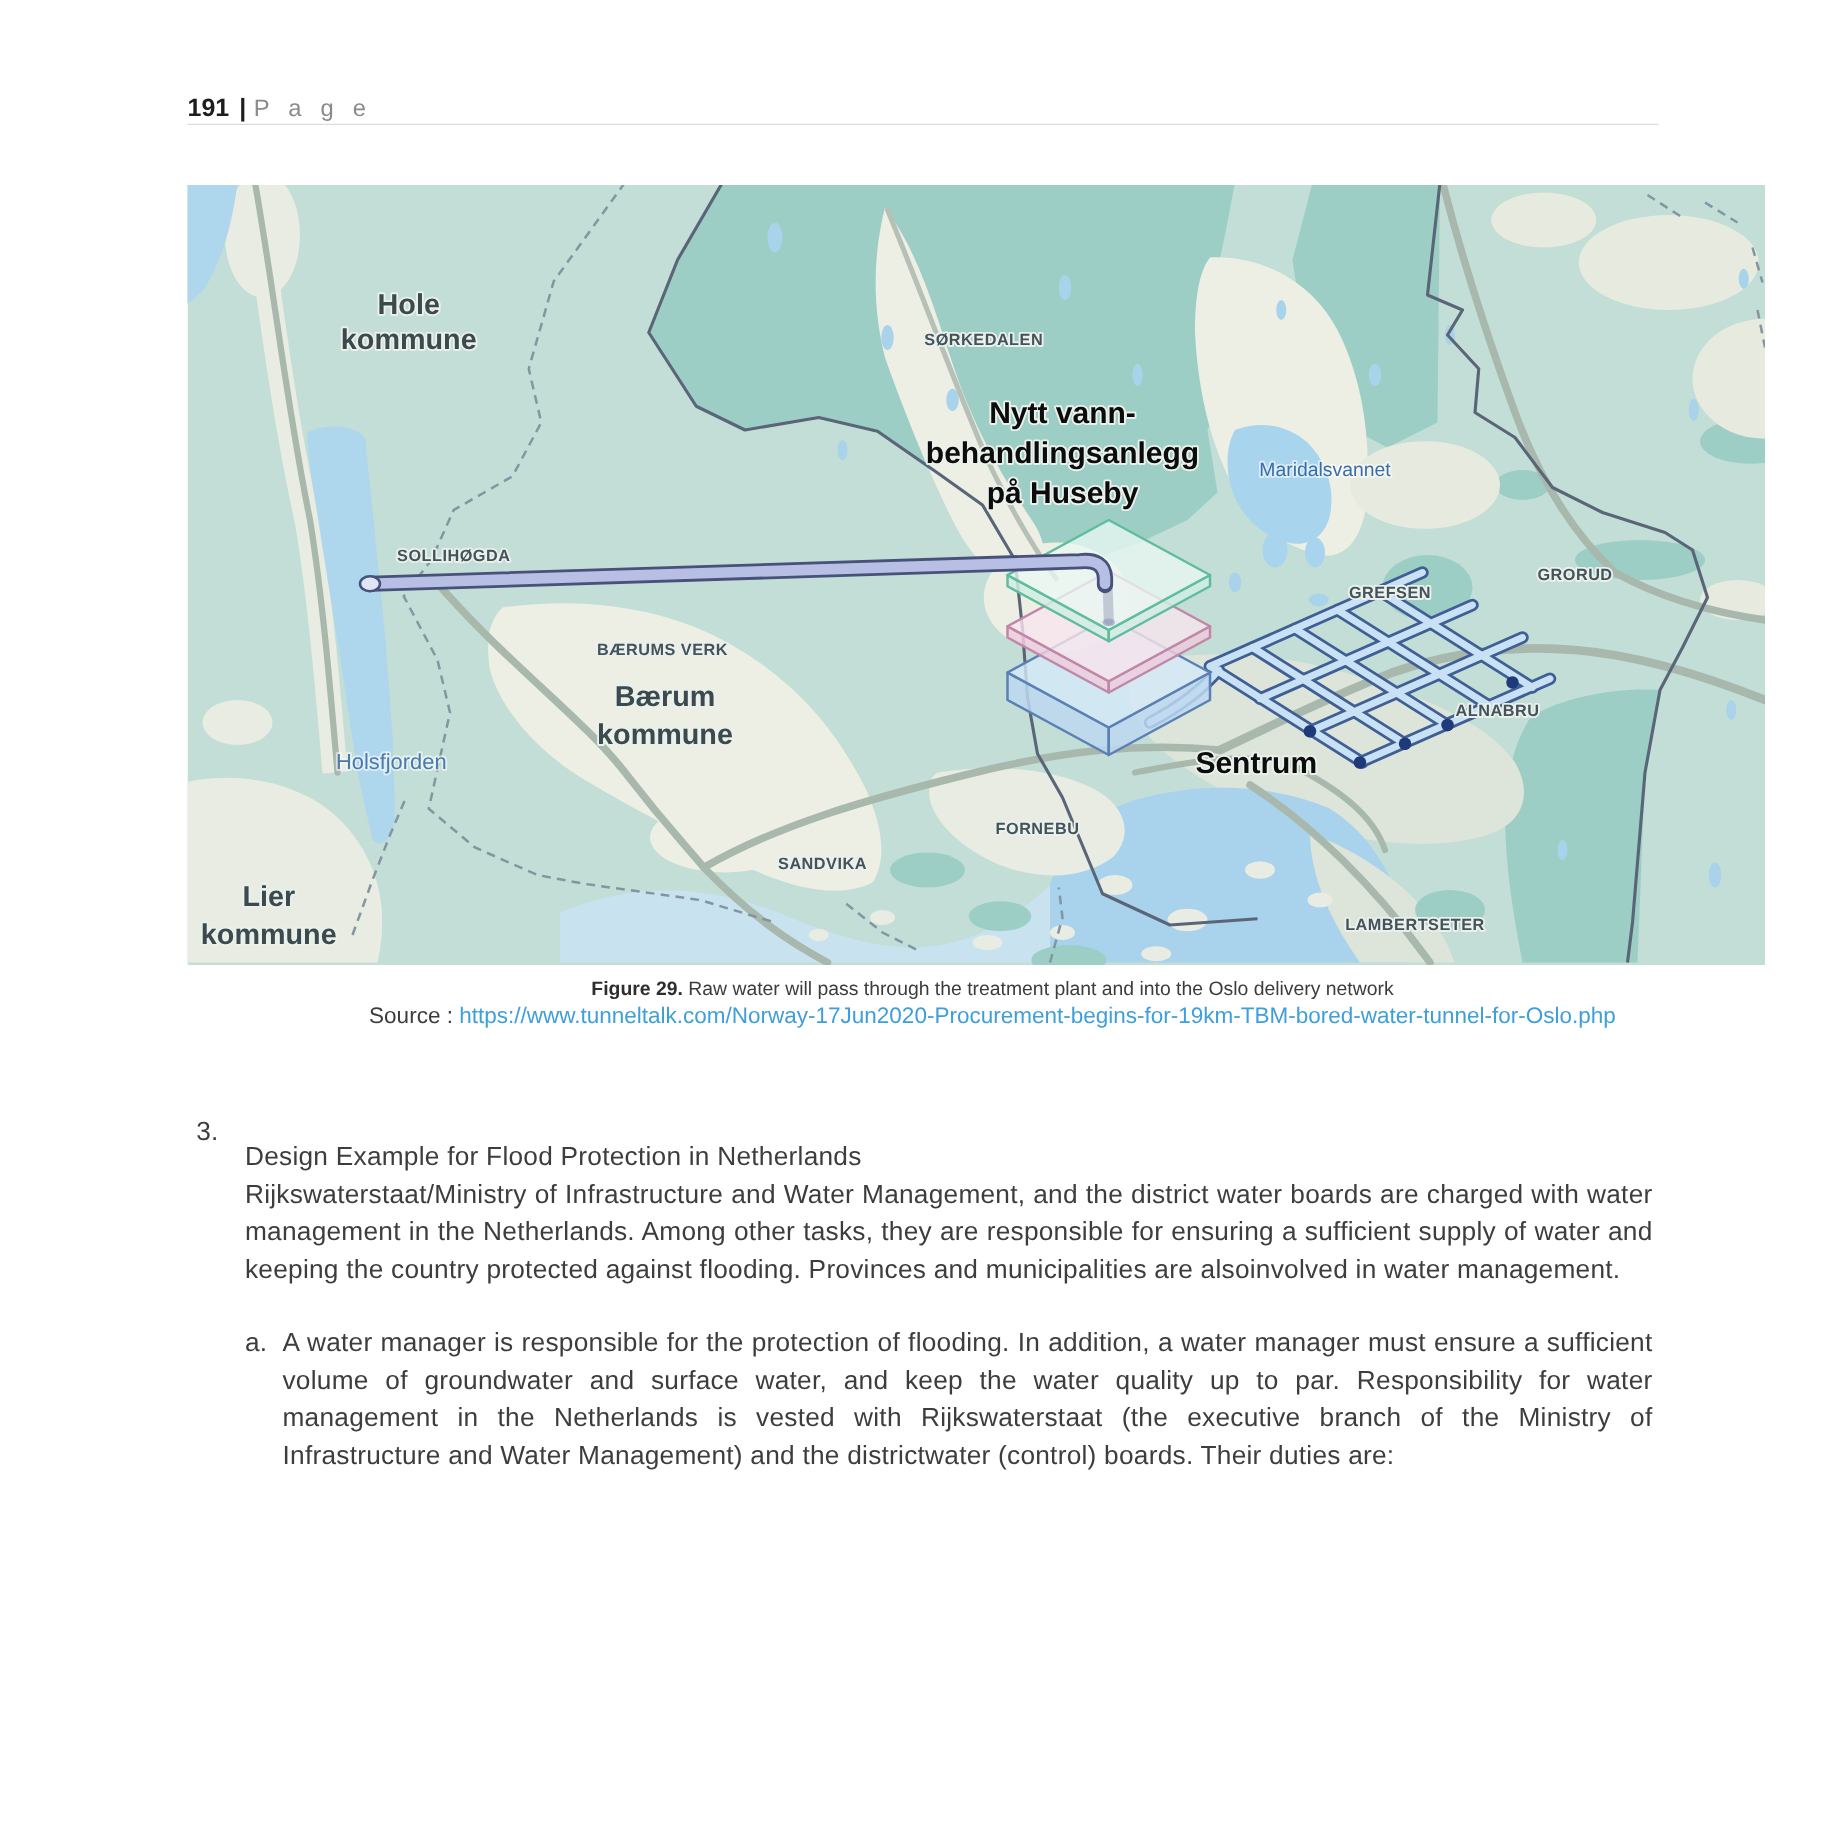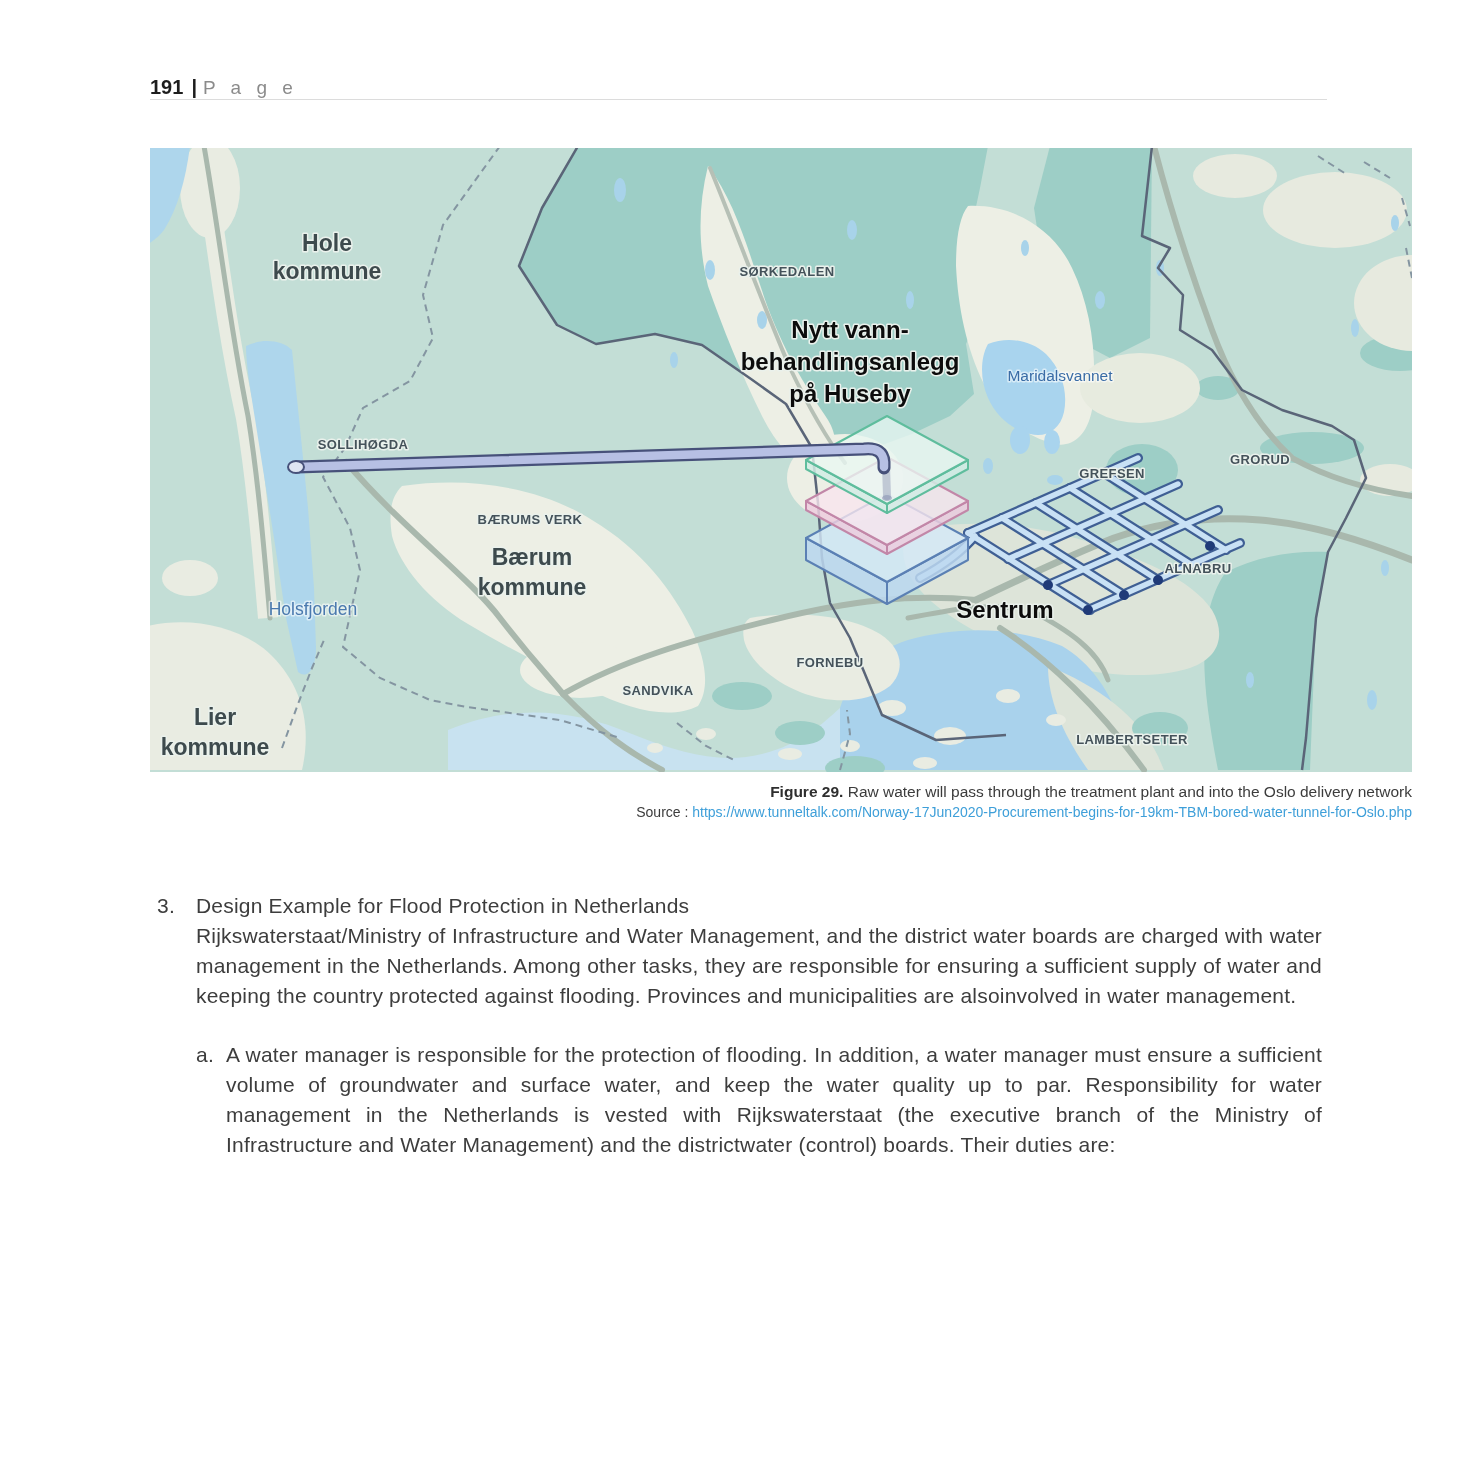--- a/index.html
+++ b/index.html
@@ -17,32 +17,32 @@
   .map-fig svg{display:block;width:1262px;height:624px;}
   text{font-family:"Liberation Sans",sans-serif;}
   .mlbl{paint-order:stroke;stroke:#eaf1ec;stroke-width:3px;stroke-linejoin:round;text-anchor:middle;}
   .lbl-kommune{font-size:23px;font-weight:700;fill:#3d4a4d;}
   .lbl-small{font-size:13px;font-weight:700;fill:#44525a;letter-spacing:.4px;}
   .lbl-title{font-size:24px;font-weight:700;fill:#0c0c0c;}
   .lbl-water{font-size:15.5px;font-weight:500;fill:#3a6ca6;stroke:rgba(255,255,255,.55);}
   .lbl-water-lg{font-size:17.5px;font-weight:400;fill:#4a79ae;stroke:rgba(255,255,255,.55);}
 
   
-  .cap{position:absolute;left:150px;top:781px;width:1262px;text-align:right;padding-left:26px;box-sizing:border-box;color:#3c3c3c;}
+  .cap{position:absolute;left:150px;top:781px;width:1262px;text-align:center;padding-left:26px;box-sizing:border-box;color:#3c3c3c;}
   .cap .line1{font-size:15.5px;line-height:21px;}
   .cap .line1 b{font-weight:700;color:#2e2e2e;}
-  .cap .line2{font-size:14px;line-height:21px;}
+  .cap .line2{font-size:18px;line-height:21px;}
   .cap a{color:#3e9fd9;text-decoration:none;cursor:pointer;}
 
   
   .content{position:absolute;left:150px;top:891px;width:1177px;font-size:21px;line-height:30px;color:#3d3d3d;letter-spacing:.2px;}
   .item{display:flex;align-items:flex-start;}
   .item .marker{flex:0 0 auto;}
   .item3 .marker{margin-left:7px;width:39px;}
-  .item3 .ibody{width:1126px;}
+  .item3 .ibody{width:1126px;margin-top:20px;}
   .itema{margin-left:46px;margin-top:29px;}
   .itema .marker{width:30px;}
   .itema .ibody{width:1096px;}
   .ititle{white-space:nowrap;}
   .just{margin:0;text-align:justify;}
 </style>
 </head>
 <body>
 
 <div class="page">

